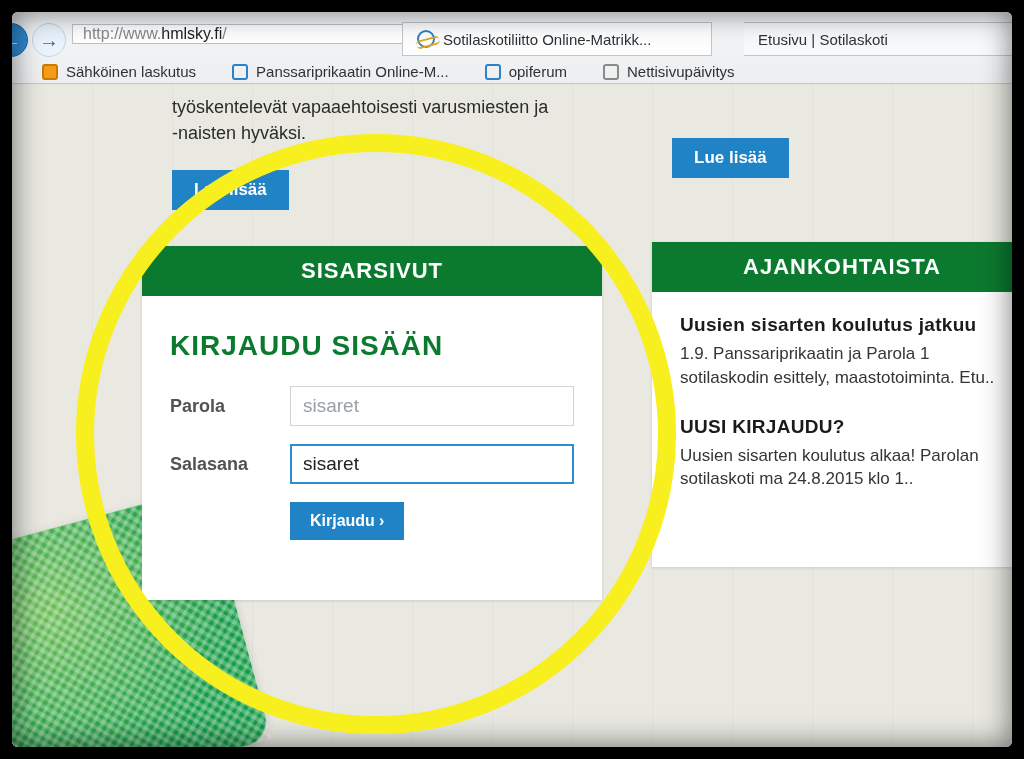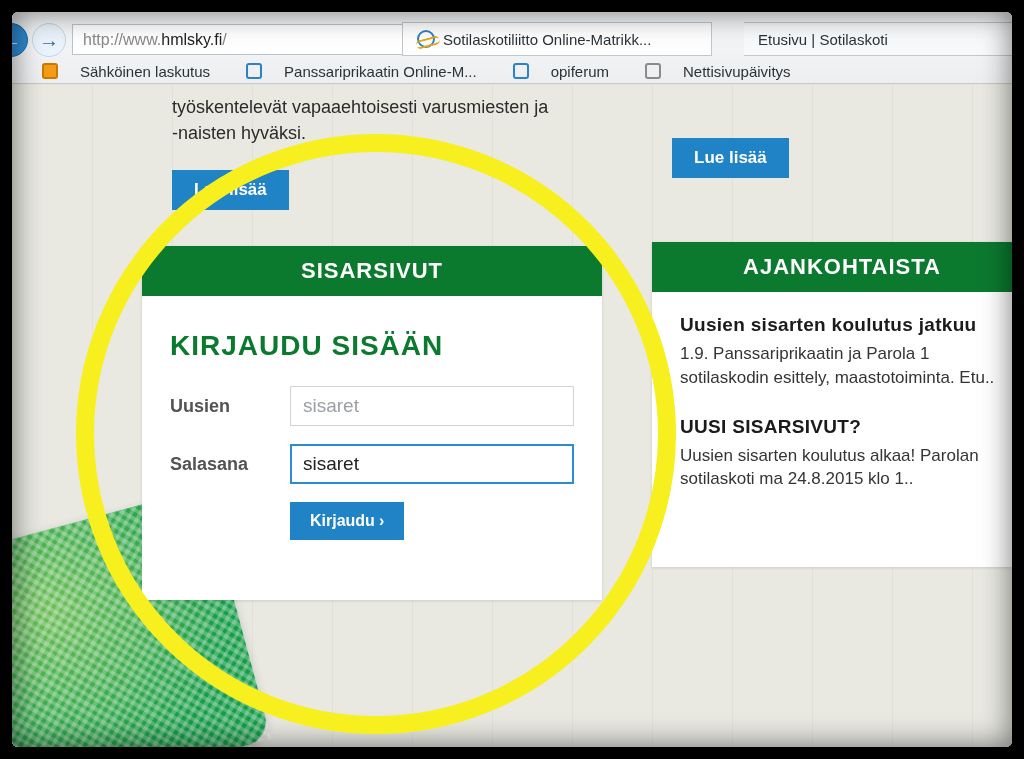--- a/index.html
+++ b/index.html
@@ -49,21 +49,21 @@
     font-weight: bold;
   }
   .nav-btn.back {
     background: #2f8ad1;
     border-color: #1c6aa8;
     color: #fff;
   }
   .addr-wrap {
     position: absolute;
     left: 60px; right: 455px; top: 12px;
-    height: 31px;
+    height: 20px;
     background: #fff;
     border: 1px solid #b9c3cc;
     display: flex; align-items: center;
     padding: 0 10px;
     color: #888;
     font-size: 16px;
   }
   .addr-wrap .domain { color: #222; }
   .addr-search {
     position: absolute; right: 440px; top: 12px;
@@ -101,21 +101,21 @@
   
   .bookmarks {
     position: absolute;
     left: 10px; right: 0; top: 46px;
     height: 26px;
     display: flex; align-items: center;
     gap: 16px;
     font-size: 15px;
     color: #2b3338;
   }
-  .bm { display: flex; align-items: flex-start; gap: 22px; white-space: nowrap; cursor: pointer; padding-left: 20px; }
+  .bm { display: flex; align-items: flex-end; gap: 8px; white-space: nowrap; cursor: pointer; padding-left: 20px; }
   .bm-icon {
     width: 16px; height: 16px; display: inline-block;
     border: 2px solid #2c82c9; border-radius: 3px;
   }
   .bm-icon.orange { background:#f59b17; border-color:#c97800; border-radius:3px; }
   .bm-icon.grey  { border-color:#8a8a8a; }
 
   
   .page {
     position: absolute;
@@ -338,42 +338,42 @@
       <br>
       <button class="lue-btn">Lue lisää</button>
     </div>
 
     <div class="card">
       <div class="card-header">SISARSIVUT</div>
       <div class="card-body">
         <div class="login-title">KIRJAUDU SISÄÄN</div>
 
         <div class="field-row">
-          <div class="field-label">Uusien</div>
+          <div class="field-label">Parola</div>
           <input class="field-input" value="sisaret" style="">
         </div>
 
         <div class="field-row">
           <div class="field-label">Salasana</div>
           <input class="field-input active" value="sisaret" style="">
         </div>
 
         <button class="kirjaudu-btn">
           <span>Kirjaudu</span>
           <span>›</span>
         </button>
       </div>
     </div>
 
     <div class="news">
       <div class="card-header">AJANKOHTAISTA</div>
       <div class="news-body">
         <h4>Uusien sisarten koulutus jatkuu</h4>
         <p>1.9. Panssariprikaatin ja Parola 1 sotilaskodin esittely, maastotoiminta. Etu..</p>
-        <h4>UUSI SISARSIVUT?</h4>
+        <h4>UUSI KIRJAUDU?</h4>
         <p>Uusien sisarten koulutus alkaa! Parolan sotilaskoti ma 24.8.2015 klo 1..</p>
       </div>
     </div>
 
     <div class="circle"></div>
   </div>
 
   <div class="vignette"></div>
 </div>
 

